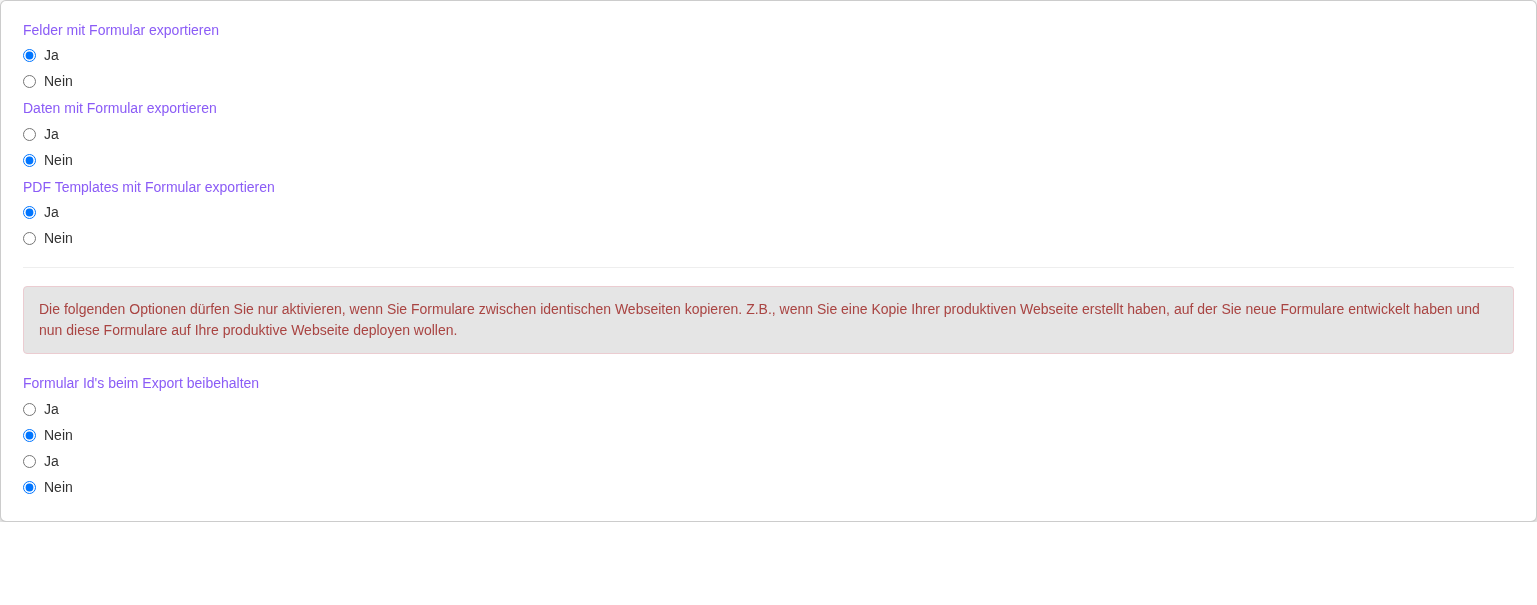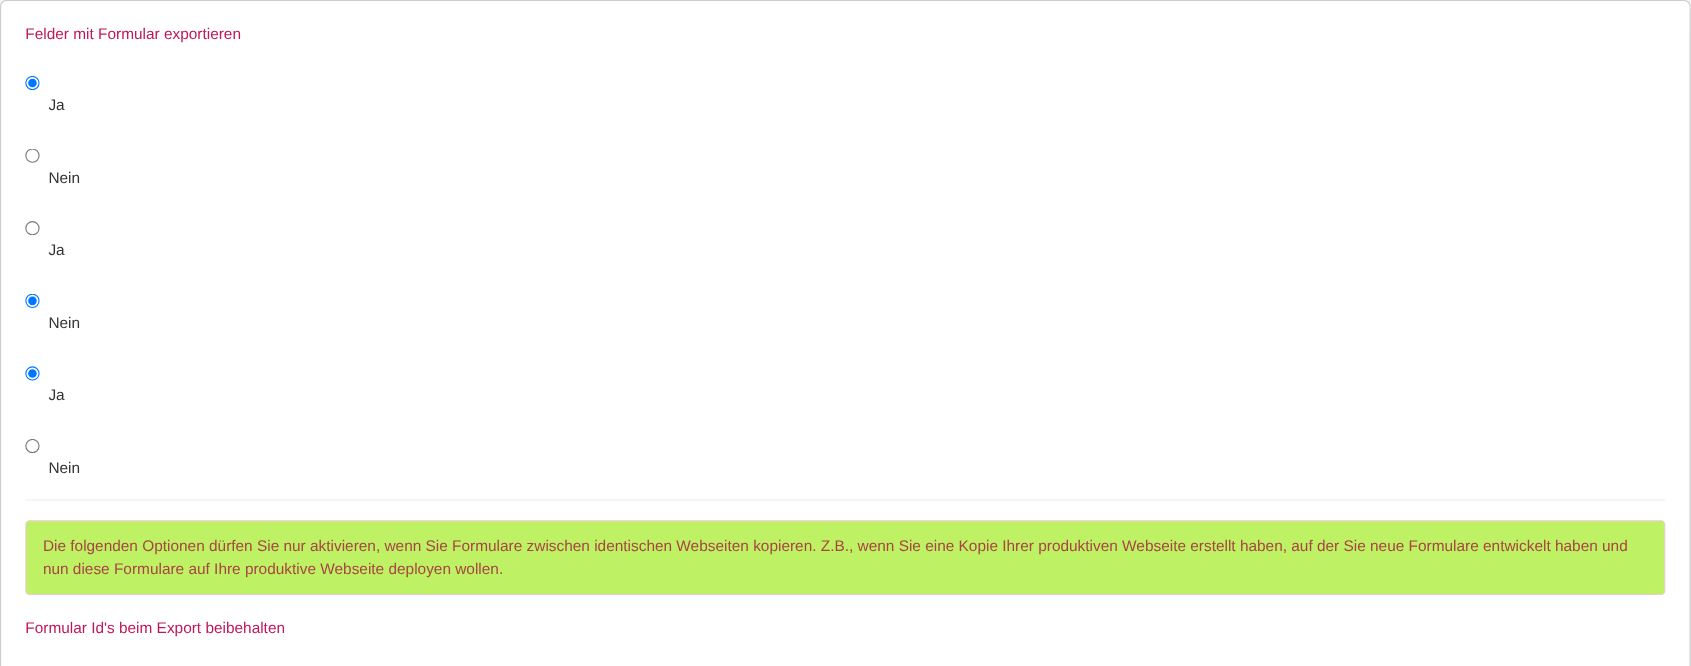--- a/index.html
+++ b/index.html
@@ -44,49 +44,48 @@
       opacity: 0.5;
     }
     .modal-body {
       padding: 18px 22px;
     }
     .field-group {
       margin-bottom: 4px;
     }
     .field-label {
       font-size: 14px;
-      color: #be185d;
+      color: #8b5cf6;
       display: block;
       margin-bottom: 4px;
       line-height: 1.6;
     }
     .radio-row {
       display: flex;
       align-items: center;
       margin-bottom: 5px;
       line-height: 1.5;
     }
     .radio-row input[type="radio"] {
       margin-right: 8px;
       cursor: pointer;
     }
     .radio-row label {
       cursor: pointer;
       font-size: 14px;
       color: #333;
       font-weight: normal;
-      margin-top: 40px;
     }
     hr.divider {
       border: none;
       border-top: 1px solid #eee;
       margin: 18px 0;
     }
     .alert-danger {
-      background-color: #bef264;
+      background-color: #e5e5e5;
       border: 1px solid #ebccd1;
       color: #a94442;
       padding: 12px 15px;
       border-radius: 4px;
       margin-bottom: 18px;
       font-size: 14px;
       line-height: 1.5;
     }
   </style>
 </head>
@@ -103,31 +102,33 @@
         <input type="radio" name="export_fields" id="ef_yes" checked="" style="">
         <label for="ef_yes">Ja</label>
       </div>
       <div class="radio-row">
         <input type="radio" name="export_fields" id="ef_no" style="">
         <label for="ef_no">Nein</label>
       </div>
     </div>
 
     <div class="field-group">
+      <span class="field-label">Daten mit Formular exportieren</span>
       <div class="radio-row">
         <input type="radio" name="export_data" id="ed_yes" style="">
         <label for="ed_yes">Ja</label>
       </div>
       <div class="radio-row">
         <input type="radio" name="export_data" id="ed_no" checked="" style="">
         <label for="ed_no">Nein</label>
       </div>
     </div>
 
     <div class="field-group">
+      <span class="field-label">PDF Templates mit Formular exportieren</span>
       <div class="radio-row">
         <input type="radio" name="export_pdf" id="ep_yes" checked="" style="">
         <label for="ep_yes">Ja</label>
       </div>
       <div class="radio-row">
         <input type="radio" name="export_pdf" id="ep_no" style="">
         <label for="ep_no">Nein</label>
       </div>
     </div>
 

